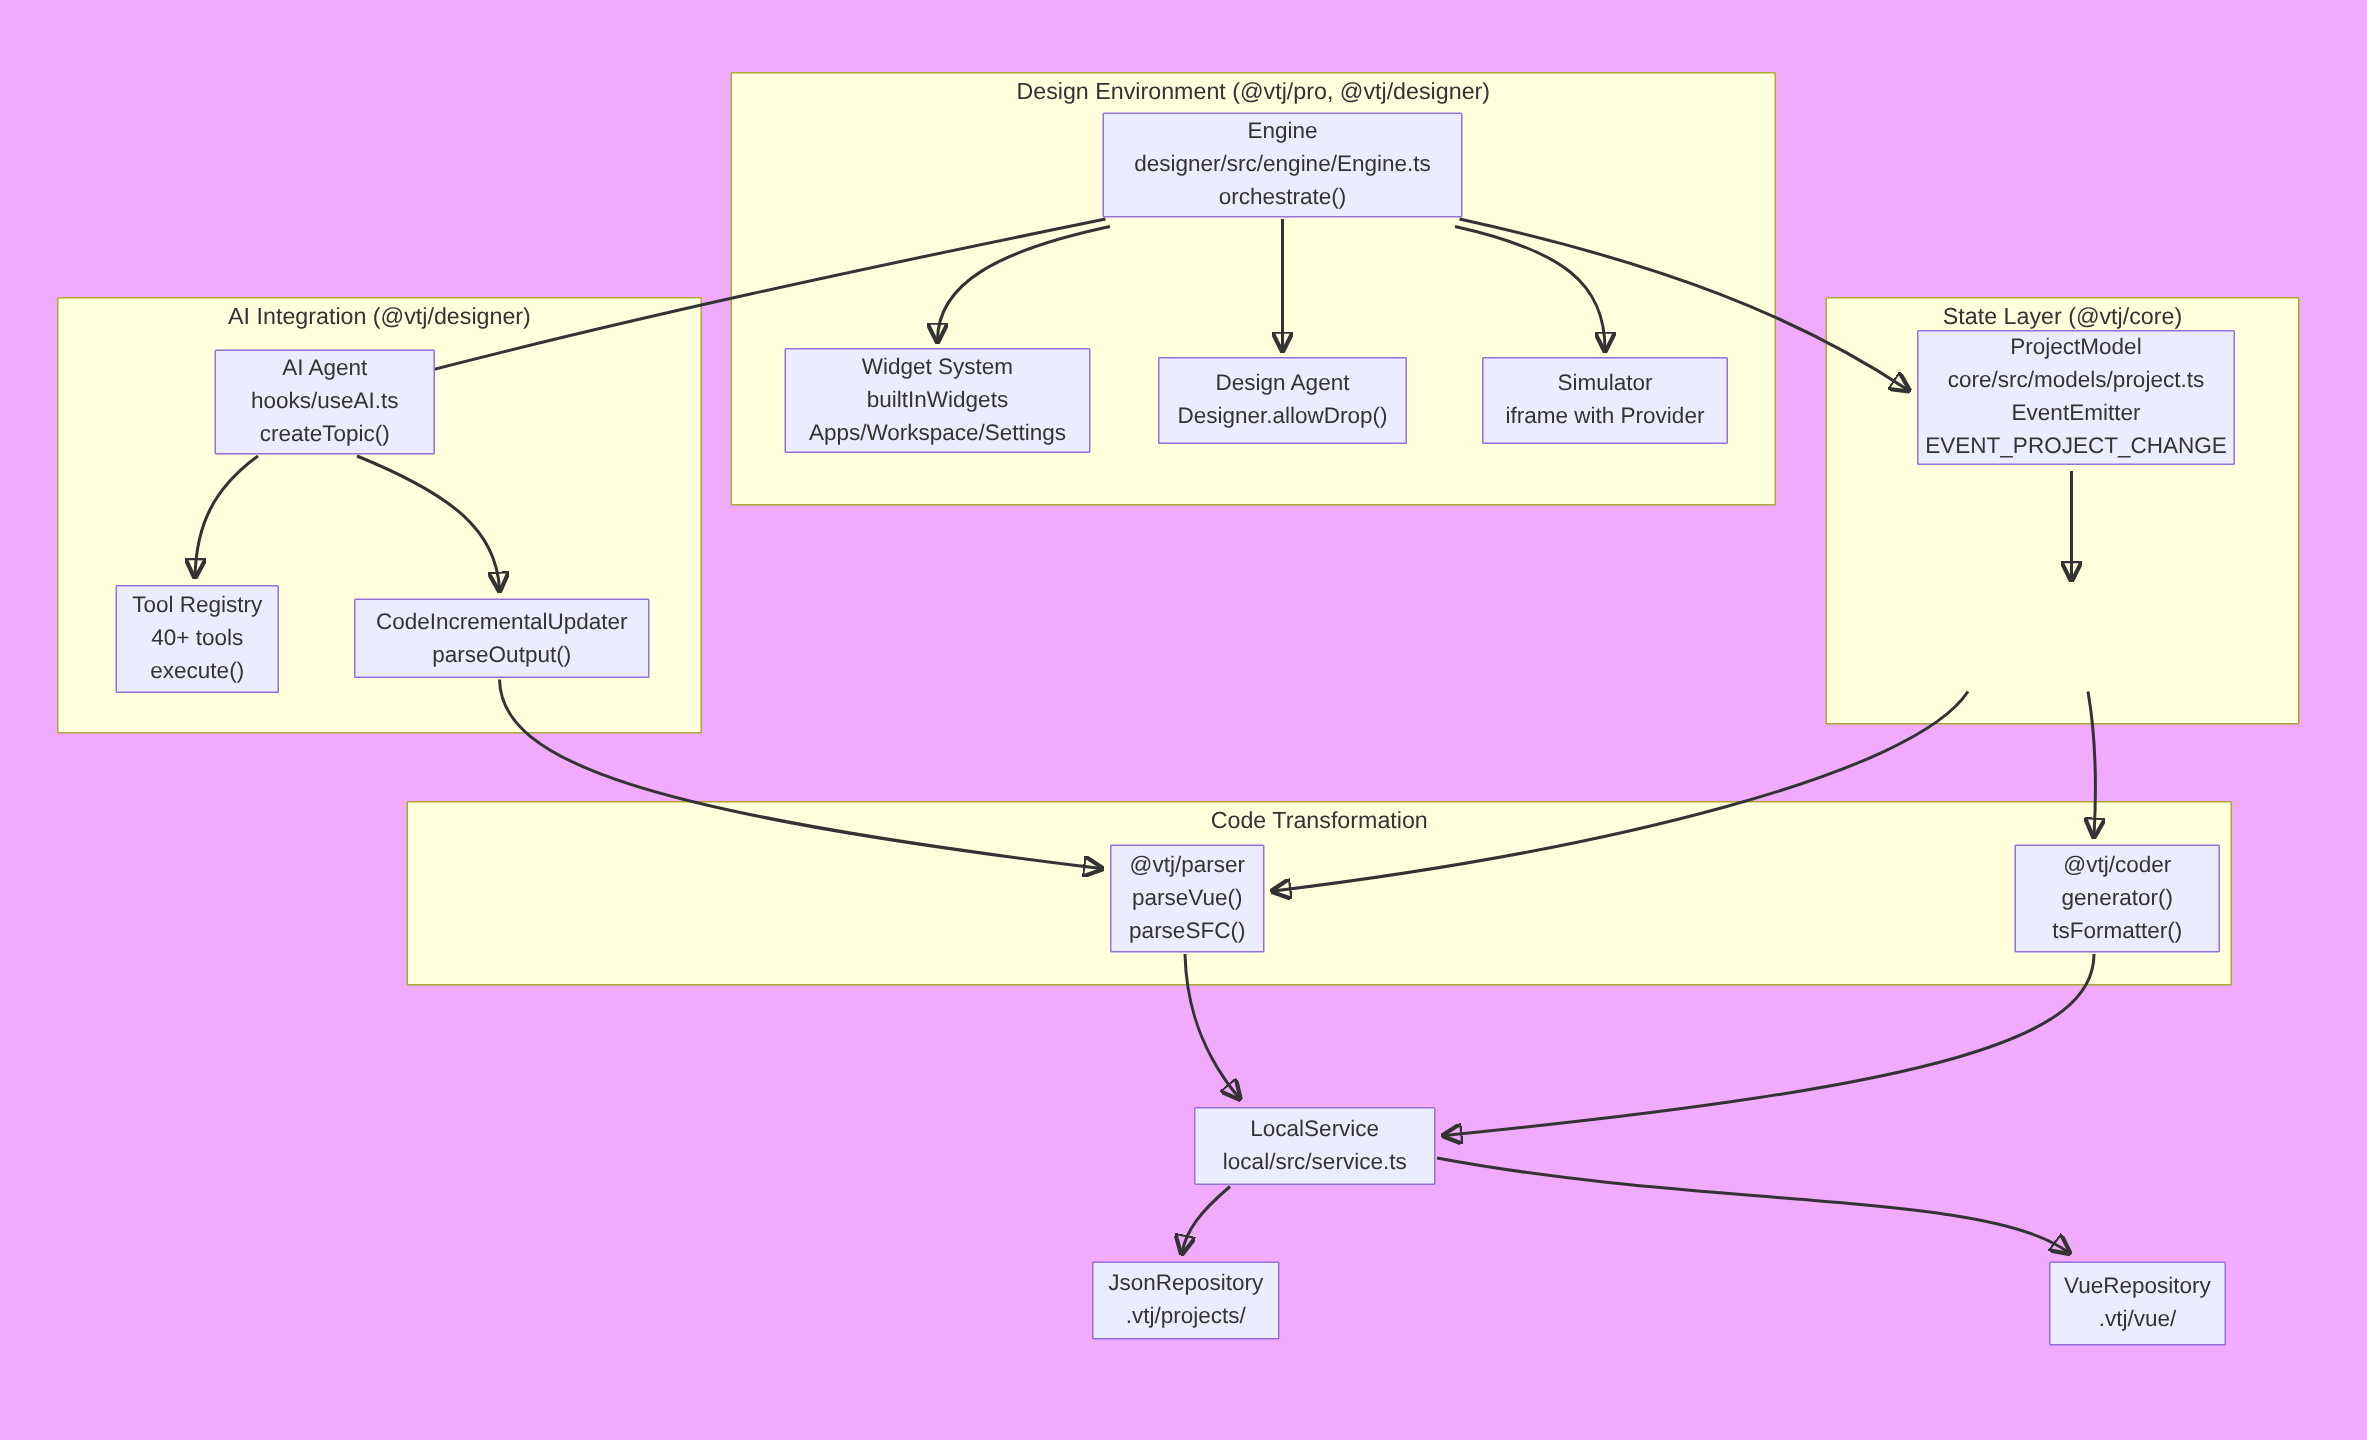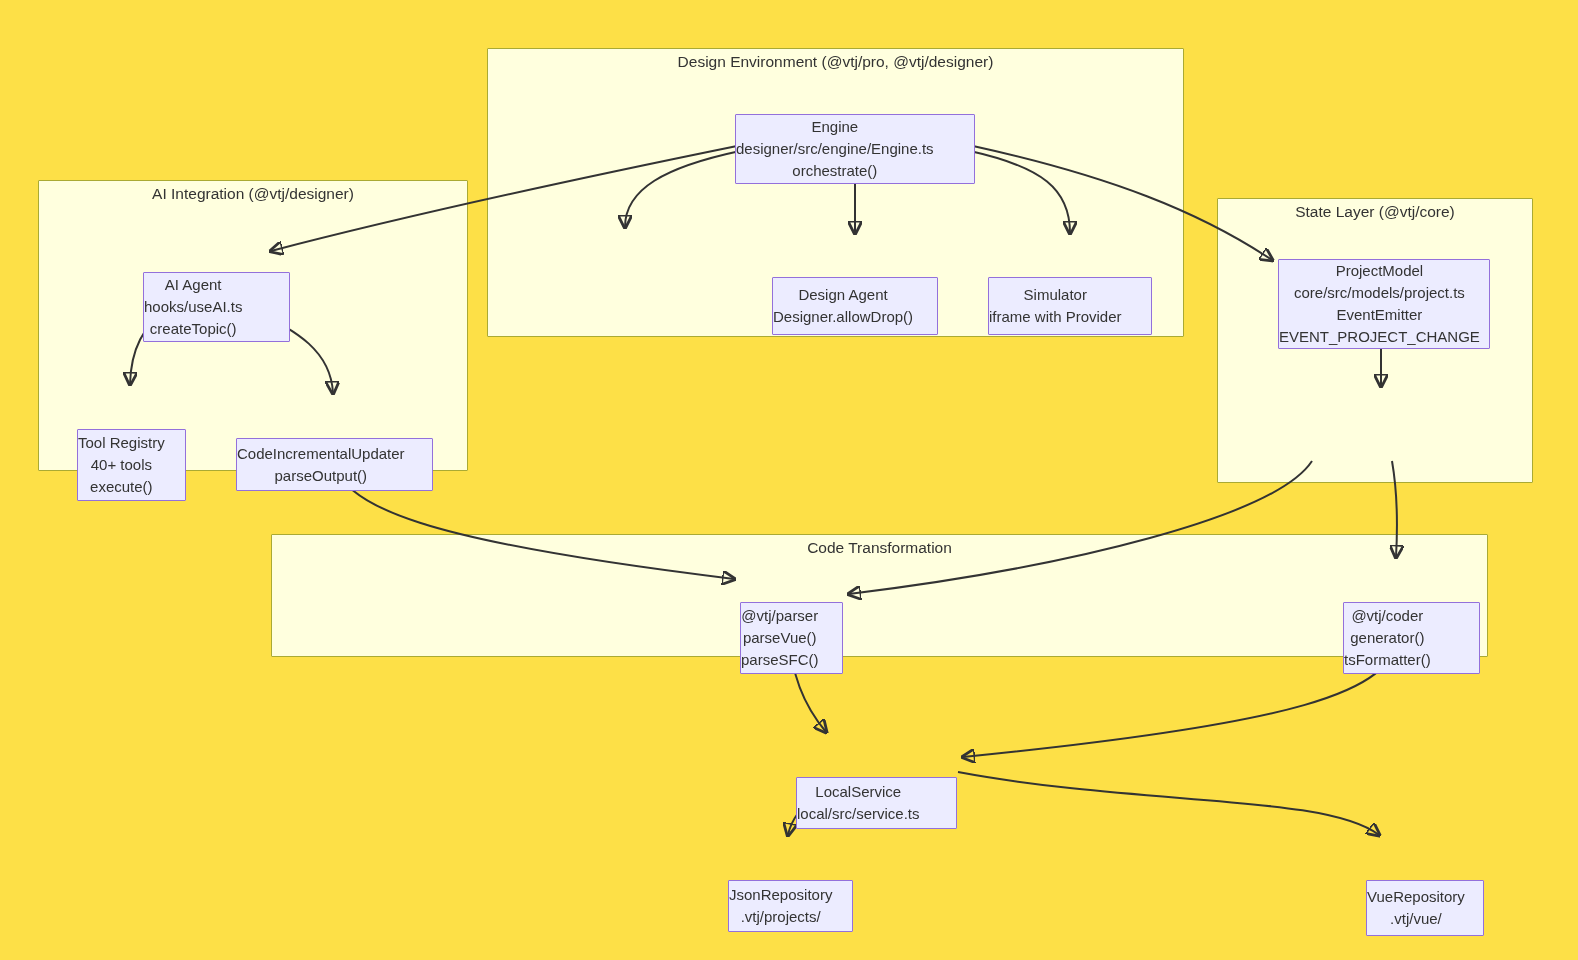--- a/index.html
+++ b/index.html
@@ -10,21 +10,21 @@
     --edge: #333333;
     --text: #333333;
   }
   * { box-sizing: border-box; margin: 0; padding: 0; }
   html, body { background: #ffffff; }
   .stage {
     position: relative;
     width: 1578px;
     height: 960px;
     overflow: hidden;
-    background: #fde047;
+    background: #f0abfc;
     font-family: "Liberation Sans", "DejaVu Sans", sans-serif;
     color: var(--text);
   }
   .cluster {
     position: absolute;
     background: var(--cluster-fill);
     border: 1px solid var(--cluster-border);
     border-radius: 1px;
     z-index: 1;
   }
@@ -48,41 +48,40 @@
     stroke: var(--edge);
     stroke-width: 2px;
   }
   .node {
     position: absolute;
     background: var(--node-fill);
     border: 1px solid var(--node-border);
     border-radius: 1px;
     display: flex;
     align-items: center;
-    justify-content: flex-start;
+    justify-content: center;
     z-index: 3;
-    margin-top: 39px;
   }
   .node-label {
     white-space: pre-line;
     text-align: center;
     font-size: 15px;
     line-height: 22px;
     color: var(--text);
   }
 </style>
 </head>
 <body>
 
 <div class="stage">
 
   <div class="cluster" style="left:487px;top:48px;width:697px;height:289px">
     <div class="cluster-title">Design Environment (@vtj/pro, @vtj/designer)</div>
   </div>
-  <div class="cluster" style="left:38px;top:180px;width:430px;height:291px">
+  <div class="cluster" style="left:38px;top:198px;width:430px;height:291px">
     <div class="cluster-title">AI Integration (@vtj/designer)</div>
   </div>
   <div class="cluster" style="left:1217px;top:198px;width:316px;height:285px">
     <div class="cluster-title">State Layer (@vtj/core)</div>
   </div>
   <div class="cluster" style="left:271px;top:534px;width:1217px;height:123px">
     <div class="cluster-title">Code Transformation</div>
   </div>
 
   <svg class="edges" width="1578" height="960">
@@ -105,20 +104,25 @@
     <path d="M 790,636 C 791,678 806,708 826,732" marker-end="url(#arrow)"></path>
     <path d="M 1396,636 C 1396,692 1295,724 963,757" marker-end="url(#arrow)"></path>
     <path d="M 820,791 C 800,808 791,820 788,835" marker-end="url(#arrow)"></path>
     <path d="M 958,772 C 1140,806 1325,794 1379,835" marker-end="url(#arrow)"></path>
   </svg>
 
   <div class="node" style="left:735px;top:75px;width:240px;height:70px">
     <div class="node-label">Engine
 designer/src/engine/Engine.ts
 orchestrate()</div>
+  </div>
+  <div class="node" style="left:523px;top:232px;width:204px;height:70px">
+    <div class="node-label">Widget System
+builtInWidgets
+Apps/Workspace/Settings</div>
   </div>
   <div class="node" style="left:772px;top:238px;width:166px;height:58px">
     <div class="node-label">Design Agent
 Designer.allowDrop()</div>
   </div>
   <div class="node" style="left:988px;top:238px;width:164px;height:58px">
     <div class="node-label">Simulator
 iframe with Provider</div>
   </div>
   <div class="node" style="left:143px;top:233px;width:147px;height:70px">

